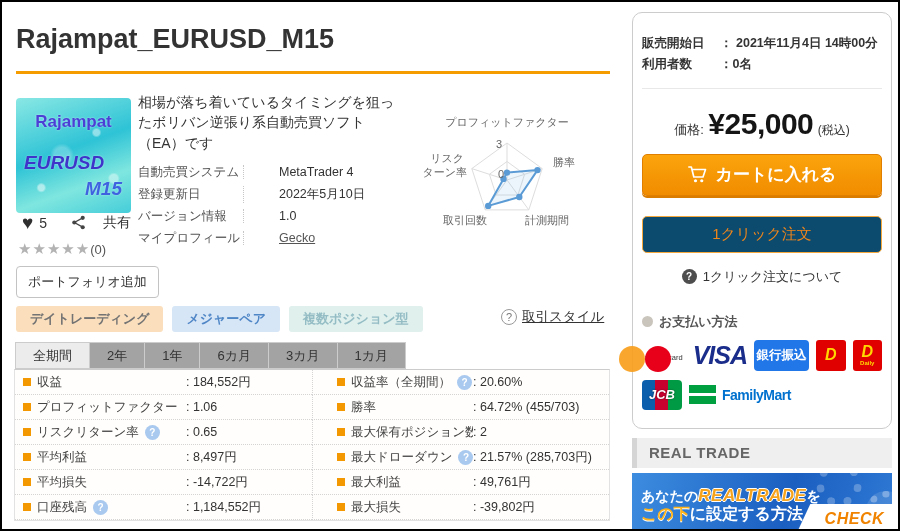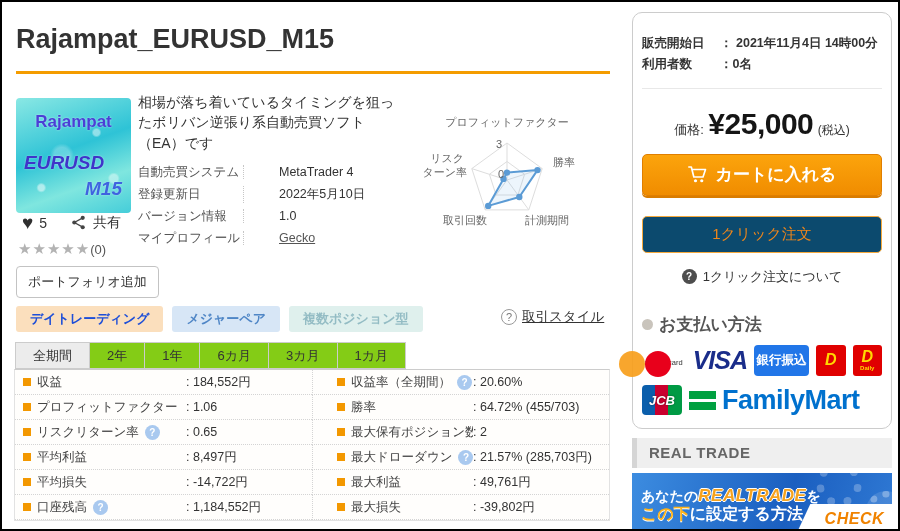--- a/index.html
+++ b/index.html
@@ -16,49 +16,49 @@
       radial-gradient(circle at 70% 30%, rgba(255,255,255,.45) 3px, transparent 5px),
       radial-gradient(circle at 85% 70%, rgba(255,255,255,.4) 4px, transparent 6px),
       radial-gradient(circle at 40% 50%, rgba(255,255,255,.25) 8px, transparent 12px),
       linear-gradient(160deg,#8ae8e4 0%,#2ec3d6 45%,#7fe6df 72%,#45cdd9 100%); }
   .thumb .t1 { position:absolute; top:14px; width:100%; text-align:center; font-size:17px; font-weight:bold; color:#4b3fd6; text-shadow:0 0 2px rgba(255,255,255,.6); }
   .thumb .t2 { position:absolute; top:54px; left:8px; font-size:19px; font-weight:bold; font-style:italic; color:#3f34c9; text-shadow:0 0 2px rgba(255,255,255,.5); }
   .thumb .t3 { position:absolute; top:80px; right:9px; font-size:19px; font-weight:bold; font-style:italic; color:#3f63e0; text-shadow:0 0 2px rgba(255,255,255,.5); }
 
   .like-row { position:absolute; left:20px; top:211px; display:flex; align-items:center; gap:6px; font-size:14px; color:#333; }
   .heart { font-size:19px; color:#2f2f2f; line-height:1; }
-  .share-wrap { display:flex; align-items:center; gap:7px; margin-left:18px; cursor:pointer; }
+  .share-wrap { display:flex; align-items:center; gap:17px; margin-left:18px; cursor:pointer; }
   .stars-row { position:absolute; left:16px; top:238px; font-size:15px; color:#b3b3b3; letter-spacing:1px; }
   .stars-row .cnt { font-size:13px; color:#555; letter-spacing:0; }
   .portfolio-btn { position:absolute; left:14px; top:264px; background:#fff; border:1px solid #c3c3c3; border-radius:4px; padding:6px 11px; font-size:13px; color:#333; cursor:pointer; }
 
   .description { position:absolute; left:136px; top:90px; width:262px; font-size:14px; color:#333; line-height:1.45; }
   .info-list { position:absolute; left:136px; top:159px; width:280px; font-size:12.5px; }
   .info-row { display:flex; align-items:center; height:22px; }
   .info-label { width:105px; color:#555; flex:none; }
   .info-value { border-left:1px dotted #c6c6c6; padding-left:35px; color:#333; white-space:nowrap; }
   .info-value.link { text-decoration:underline; color:#555; cursor:pointer; }
 
   
   .radar { position:absolute; left:405px; top:106px; width:205px; height:160px; }
   .radar text { font-size:11px; fill:#666; }
 
   
   .tags { position:absolute; left:14px; top:304px; display:flex; gap:9px; }
   .tag { height:26px; line-height:26px; padding:0 14px; border-radius:3px; font-size:13px; font-weight:bold; cursor:pointer; }
-  .tag-0 { background:#fbdfbd; color:#1d4ed8; }
+  .tag-0 { background:#fbdfbd; color:#737373; }
   .tag-1 { background:#dff0ed; color:#93bcc4; }
   .tag-2 { background:#d7e6f6; color:#4f86c6; }
   .trade-style { position:absolute; left:499px; top:306px; display:flex; align-items:center; gap:5px; cursor:pointer; }
   .help-outline { width:16px; height:16px; border:1px solid #999; border-radius:50%; color:#777; font-size:11px; text-align:center; line-height:14px; flex:none; }
   .trade-style-label { font-size:13.5px; color:#333; text-decoration:underline; }
 
   
   .tabs { position:absolute; left:13px; top:340px; display:flex; }
-  .tab { border:1px solid #ccc; margin-left:-1px; background:#84cc16; color:#333; font-size:13px; padding:0 17px; height:27px; line-height:25px; cursor:pointer; white-space:nowrap; }
+  .tab { border:1px solid #ccc; margin-left:-1px; background:#a3a3a3; color:#333; font-size:13px; padding:0 17px; height:27px; line-height:25px; cursor:pointer; white-space:nowrap; }
   .tab:first-child { margin-left:0; }
   .tab.active { background:#ececec; }
 
   
   .stats { position:absolute; left:12px; top:367px; width:596px; border:1px solid #e2e2e2; border-top:1px solid #ccc; display:grid; grid-template-columns:1fr 1fr; background:#fffefc; }
   .stat-cell { display:flex; align-items:center; height:25px; padding:0 6px 0 8px; border-bottom:1px dotted #d4d4d4; font-size:12.5px; color:#444; white-space:nowrap; }
   .stat-cell.rcol { border-left:1px dotted #d4d4d4; }
   .stat-label-wrap { display:flex; align-items:center; gap:6px; width:163px; flex:none; overflow:hidden; }
   .rcol .stat-label-wrap { width:152px;padding-left:16px; }
   .bullet { width:8px; height:8px; background:#f39800; flex:none; }
@@ -71,40 +71,40 @@
   .meta-label { width:78px; flex:none; }
   .card-divider { border:none; border-top:1px solid #e8e8e8; margin:12px 0 18px; }
   .price-row { text-align:center; color:#333; }
   .price-label { font-size:13px; }
   .price-amount { font-size:30px; font-weight:800; color:#151515; letter-spacing:-0.5px; }
   .price-tax { font-size:12px; }
   .cart-btn { margin-top:13px; width:100%; height:42px; background:linear-gradient(#fca40c,#f08c00); border:1px solid #e07e00; border-radius:5px; box-shadow:0 2px 0 #d97c00; color:#fff; font-size:17px; font-weight:bold; display:flex; align-items:center; justify-content:center; gap:8px; cursor:pointer; font-family:inherit; }
   .oneclick-btn { margin-top:20px; width:100%; height:37px; background:#0c4a6e; border:1px solid #f5a93c; border-radius:5px; color:#f0861a; font-size:15px; display:flex; align-items:center; justify-content:center; cursor:pointer; font-family:inherit; }
   .oneclick-about { margin-top:15px; display:flex; align-items:center; justify-content:center; gap:6px; font-size:13px; color:#333; cursor:pointer; }
   .help-dark { width:15px; height:15px; border-radius:50%; background:#4d4d4d; color:#fff; font-size:10px; font-weight:bold; text-align:center; line-height:15px; flex:none; }
-  .pay-title { margin-top:27px; display:flex; align-items:center; gap:6px; font-size:17px; font-weight:bold; color:#555; }
+  .pay-title { margin-top:27px; display:flex; align-items:center; gap:6px; font-size:13px; font-weight:bold; color:#555; }
   .gray-dot { width:11px; height:11px; border-radius:50%; background:#c9c4bc; flex:none; }
   .pay-row { display:flex; align-items:center; gap:7px; margin-top:9px; }
 
   .mc { width:46px; text-align:center; }
   .mc-circles { position:relative; height:26px; width:42px; margin:0 auto; }
   .mc-circles .c1,.mc-circles .c2 { position:absolute; width:26px; height:26px; border-radius:50%; top:0; }
   .mc-circles .c1 { left:0; background:#e8001b; }
   .mc-circles .c2 { right:0; background:#f79e1b; opacity:.92; }
   .mc-text { font-size:7.5px; color:#333; margin-top:1px; }
   .visa { font-size:25px; font-weight:bold; font-style:italic; color:#1a2d8a; letter-spacing:-1px; }
   .bank { width:58px; height:31px; background:#2176e8; border-radius:4px; color:#fff; font-size:12.5px; font-weight:bold; display:flex; align-items:center; justify-content:center; }
   .daily { width:31px; height:31px; background:#e00000; border-radius:3px; display:flex; flex-direction:column; align-items:center; justify-content:center; line-height:1; }
   .daily .d { color:#ffd800; font-weight:bold; font-style:italic; font-size:16px; }
   .daily .w { color:#ffd800; font-size:6px; font-weight:bold; }
   .jcb { width:40px; height:30px; border-radius:4px; background:linear-gradient(90deg,#0b5eab 0 33%,#c9002e 33% 66%,#009a44 66%); color:#fff; font-weight:bold; font-style:italic; font-size:13px; display:flex; align-items:center; justify-content:center; text-shadow:0 0 2px rgba(0,0,0,.5); }
   .fm { display:flex; align-items:center; gap:6px; }
   .fm-bars { display:flex; flex-direction:column; gap:3px; }
   .fm-bars i { display:block; width:27px; height:8px; background:#00a040; }
-  .fm-text { font-size:27px; font-weight:bold; color:#0071ce; letter-spacing:-0.5px; }
+  .fm-text { font-size:14px; font-weight:bold; color:#0071ce; letter-spacing:-0.5px; }
 
   .rt-header { position:absolute; left:630px; top:436px; width:260px; height:30px; background:#efefef; border-left:5px solid #d5d5d5; color:#666; font-weight:bold; font-size:15px; line-height:30px; padding-left:12px; letter-spacing:.5px; }
   .rt-banner { position:absolute; left:630px; top:471px; width:260px; height:58px; background:linear-gradient(105deg,#3c8ce0,#1b5fc0 60%,#2f79d4); overflow:hidden; cursor:pointer; }
   .rt-banner .gear1 { position:absolute; right:30px; top:-12px; width:46px; height:46px; border:8px dotted rgba(255,255,255,.25); border-radius:50%; }
   .rt-banner .gear2 { position:absolute; right:-14px; top:18px; width:40px; height:40px; border:7px dotted rgba(255,255,255,.3); border-radius:50%; background:rgba(255,255,255,.12); }
   .rt-line1 { position:absolute; top:13px; left:9px; font-size:14px; font-weight:bold; color:#fff; white-space:nowrap; }
   .rt-brand { font-size:17px; font-weight:bold; font-style:italic; color:#f5a21d; text-shadow:0 1px 0 #fff,0 -1px 0 #fff,1px 0 0 #fff,-1px 0 0 #fff; letter-spacing:.5px; }
   .rt-line2 { position:absolute; top:31px; left:9px; font-size:16px; font-weight:bold; color:#fff; white-space:nowrap; }
   .rt-hl { color:#ffb319; text-shadow:0 1px 0 #fff; }
   .rt-check-wrap { position:absolute; bottom:0; right:-12px; width:100px; height:27px; background:#fff; transform:skewX(-25deg); }

